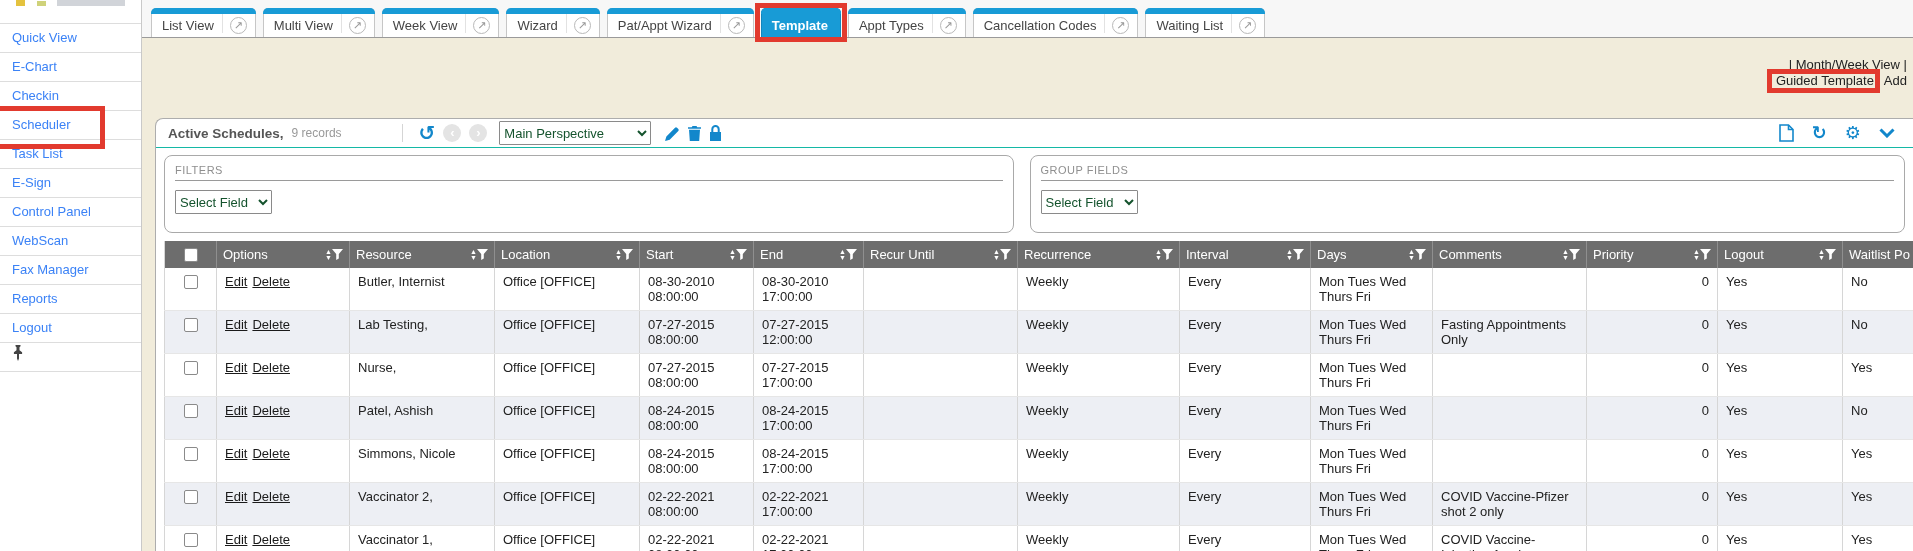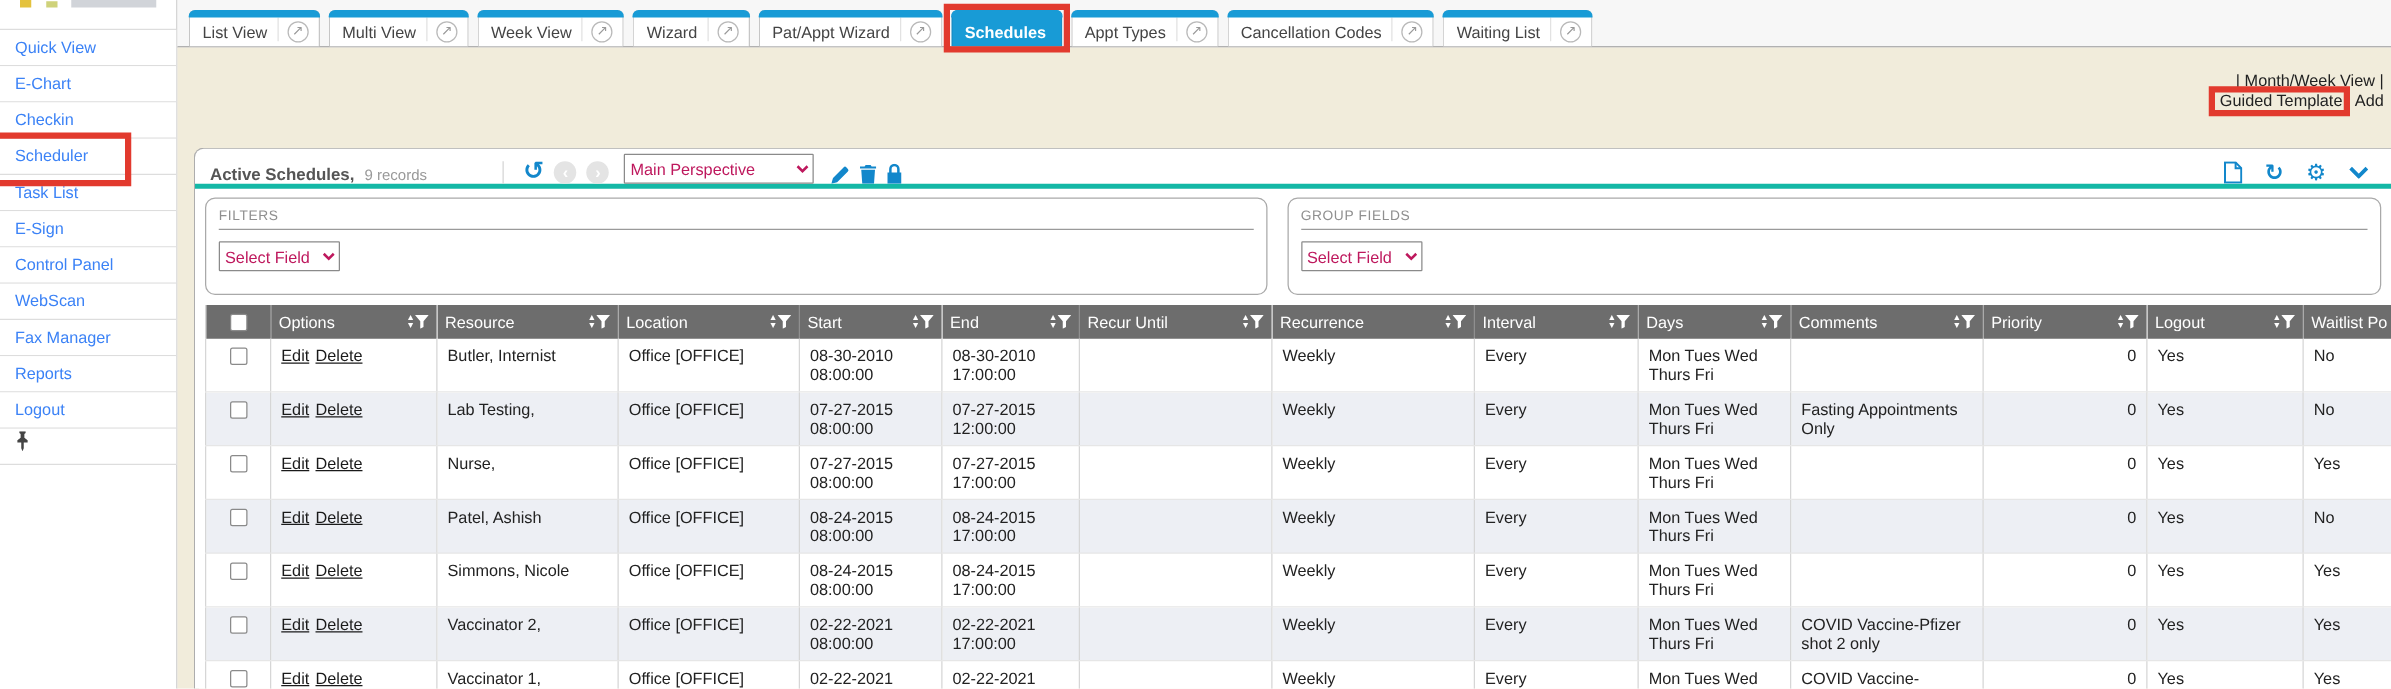--- a/index.html
+++ b/index.html
@@ -44,29 +44,29 @@
   
   .beige{flex:1;background:#f1ecdb;position:relative}
   .quick-links{position:absolute;top:19px;right:6px;text-align:right;line-height:16px;color:#222;z-index:3}
   .quick-links a{color:#222;cursor:pointer}
   .gt-wrap{position:relative;display:inline-block}
 
   
   .panel{position:absolute;left:13px;right:0;top:80px;bottom:0;background:#fff;
          border:1px solid #adadad;border-right:none;border-bottom:none;
          border-radius:8px 0 0 0;overflow:hidden}
-  .toolbar{height:28px;display:flex;align-items:flex-end;padding:0 14px 0 12px;
-           border-bottom:4px solid #14b8a6;gap:8px}
+  .toolbar{height:28px;display:flex;align-items:center;padding:0 14px 0 12px;
+           border-bottom:1px solid #14b8a6;gap:8px}
   .tb-title{font-weight:bold;color:#555;font-size:13.5px}
   .tb-records{color:#999;font-size:12px}
   .tb-div{width:1px;height:18px;background:#d5d5d5;margin-left:52px;margin-right:8px}
   .undo{color:#1287cb;font-size:20px;font-weight:bold;line-height:1;cursor:pointer}
   .navc{width:18px;height:18px;border-radius:50%;background:#e4e4e4;color:#fff;font-size:13px;
         line-height:17px;text-align:center;font-weight:bold;cursor:default}
-  select{font-size:13px;height:24px;border:1px solid #8a8a8a;background:#fff;border-radius:1px;color:#be185d}
+  select{font-size:13px;height:24px;border:1px solid #8a8a8a;background:#fff;border-radius:1px;color:#14532d}
   .toolbar select{width:152px;margin-left:4px;margin-right:6px}
   .icn{display:inline-flex;align-items:center;cursor:pointer}
   .icn svg{display:block}
   .glyph{color:#1287cb;font-size:18px;font-weight:bold;line-height:1}
   .tb-right{margin-left:auto;display:flex;align-items:center;gap:18px;padding-right:4px}
 
   
   .filter-row{display:flex;gap:16px;padding:7px 8px 0 8px}
   .fbox{border:1px solid #a9a9a9;border-radius:8px;height:78px;background:#fff;
         padding:8px 10px;box-sizing:border-box}
@@ -144,21 +144,21 @@
         </div>
         <div class="tab">
           <span class="tab-label">Wizard</span>
           <span class="popout">↗</span>
         </div>
         <div class="tab">
           <span class="tab-label">Pat/Appt Wizard</span>
           <span class="popout">↗</span>
         </div>
         <div class="tab sel">
-          <span class="tab-label">Schedules</span>
+          <span class="tab-label">Template</span>
           <span class="red-box tab-red"></span>
         </div>
         <div class="tab">
           <span class="tab-label">Appt Types</span>
           <span class="popout">↗</span>
         </div>
         <div class="tab">
           <span class="tab-label">Cancellation Codes</span>
           <span class="popout">↗</span>
         </div>

